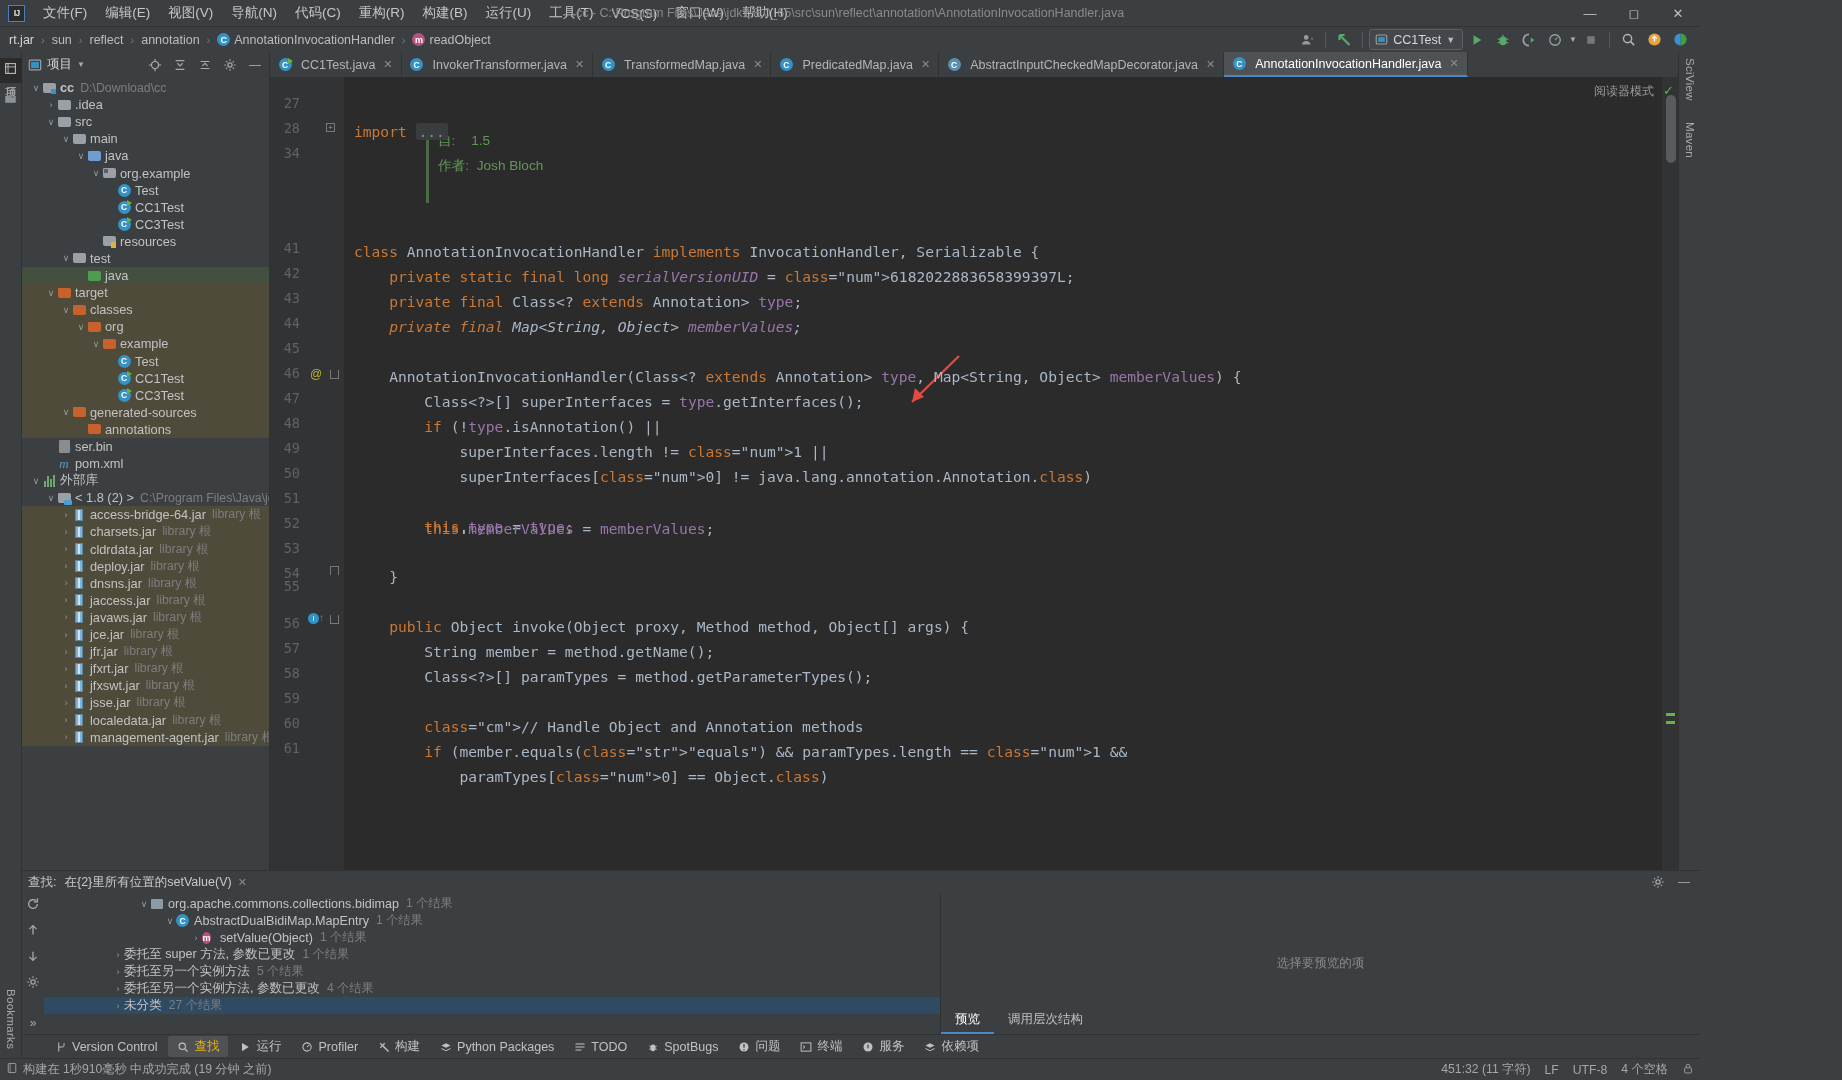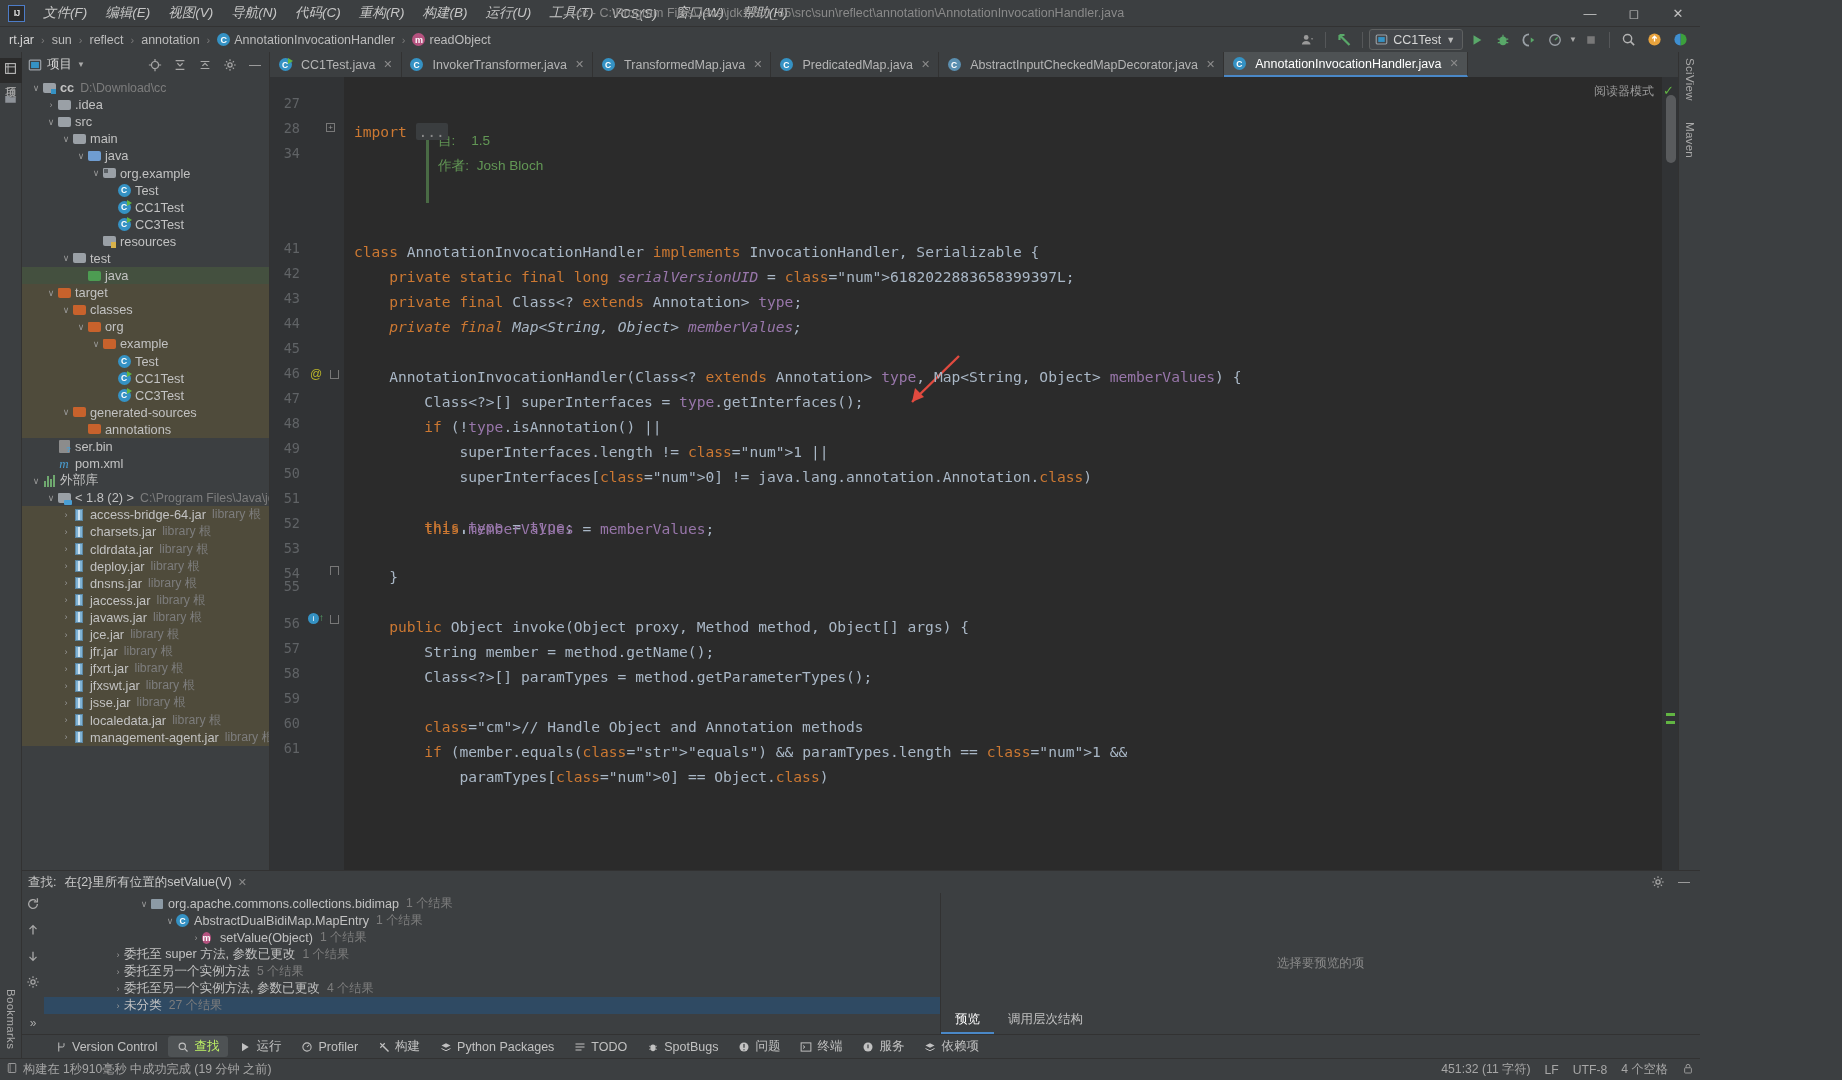--- a/index.html
+++ b/index.html
@@ -16,21 +16,21 @@
   
   .titlebar {
     height: 27px; background: #3c3f41; display: flex; align-items: center;
     border-bottom: 1px solid #323232; flex: 0 0 27px; position: relative;
   }
   .ij-logo {
     width: 17px; height: 17px; margin: 0 9px 0 8px; border: 1px solid #4d7cc7;
     background: #2b2b2b; color: #dcdcdc; font-size: 9px; font-weight: bold;
     display: flex; align-items: center; justify-content: center; letter-spacing: -1px;
   }
-  .menu { display: flex; align-items: center; font-style: italic; }
+  .menu { display: flex; align-items: center; }
   .menu-item { padding: 3px 9px; font-size: 13.5px; color: #c6c6c6; white-space: nowrap; }
   .win-title {
     position: absolute; left: 0; right: 0; text-align: center;
     font-size: 12.5px; color: #8a8a8a; pointer-events: none;
   }
   .win-btns { margin-left: auto; display: flex; z-index: 2; }
   .win-btn { width: 44px; height: 26px; display: flex; align-items: center; justify-content: center; color: #c0c0c0; font-size: 13px; }
 
   
   .navbar {
@@ -149,21 +149,21 @@
   .pico { width: 13px; height: 13px; margin-right: 5px; display: inline-flex; align-items: center; justify-content: center; position: relative; flex: 0 0 13px; }
   .pkgico { width: 12px; height: 10px; background: #8c9aa5; border-radius: 1px; }
   .find-preview { width: 760px; flex: 0 0 760px; background: #3c3f41; border-left: 1px solid #323232; display: flex; align-items: center; justify-content: center; color: #8a8a8a; font-size: 12.5px; position: relative; }
   .preview-tabs { position: absolute; bottom: 0; left: 0; display: flex; }
   .ptab { padding: 4px 14px; font-size: 12.5px; color: #c2c2c2; }
   .ptab.active { border-bottom: 2px solid #4a88c7; color: #fff; }
 
   
   .twbar { height: 24px; flex: 0 0 24px; background: #3c3f41; display: flex; align-items: center; border-top: 1px solid #323232; padding-left: 24px; gap: 2px; }
   .tw { display: flex; align-items: center; gap: 5px; padding: 2px 9px; font-size: 12.5px; color: #c1c1c1; border-radius: 3px; }
-  .tw.active { background: #4e5254; color: #bef264; }
+  .tw.active { background: #4e5254; color: #eab308; }
 
   
   .status { height: 22px; flex: 0 0 22px; background: #3c3f41; display: flex; align-items: center; padding: 0 6px; font-size: 12.2px; color: #a6a6a6; border-top: 1px solid #323232; }
   .status .right { margin-left: auto; display: flex; align-items: center; gap: 14px; }
   .status-ico { color: #9a9a9a; margin-right: 5px; }
 </style>
 </head>
 <body>
 
 <div class="app">

